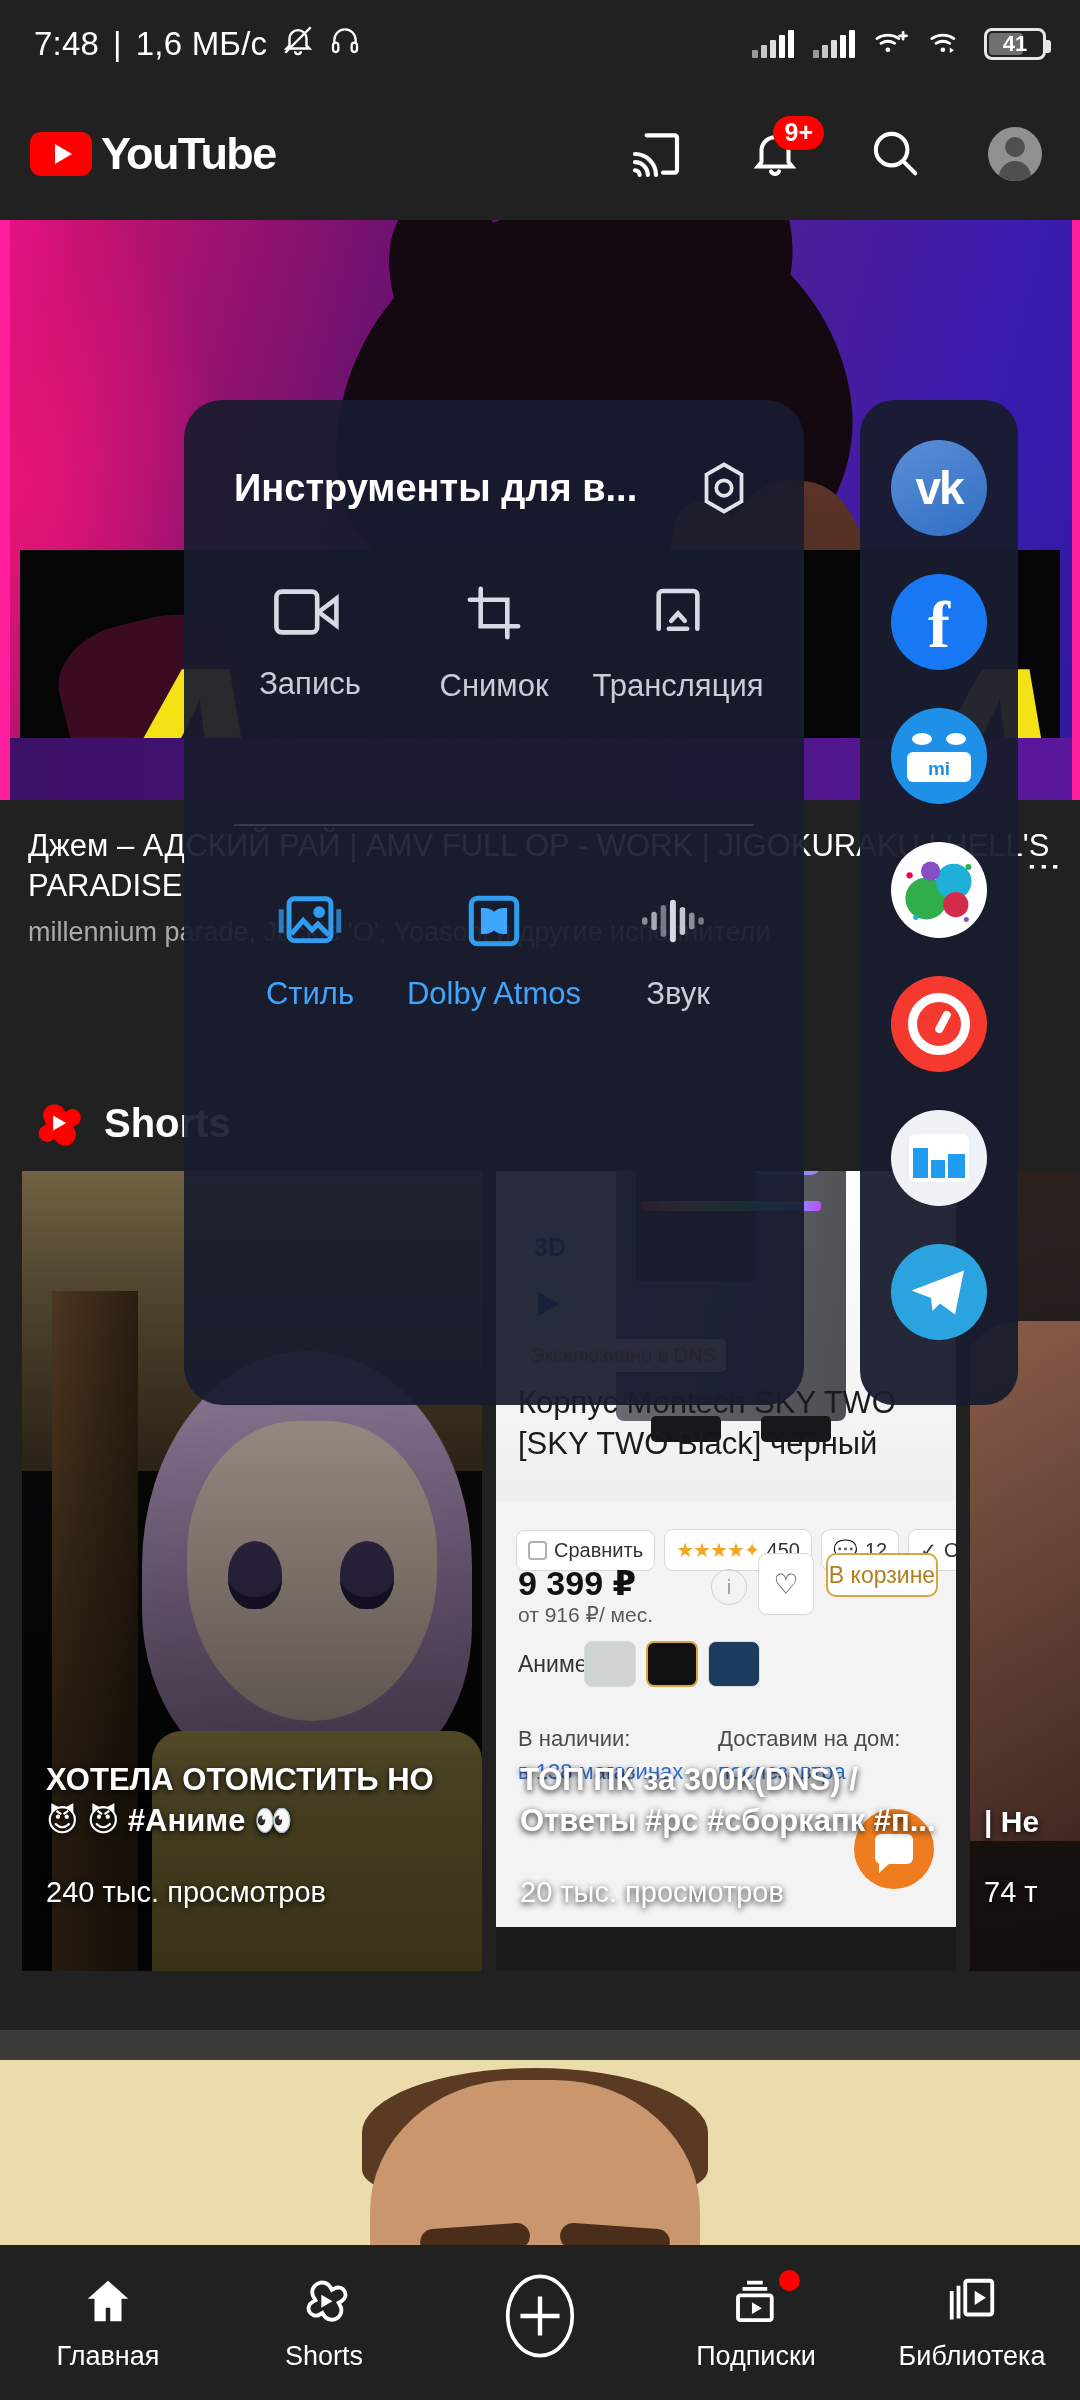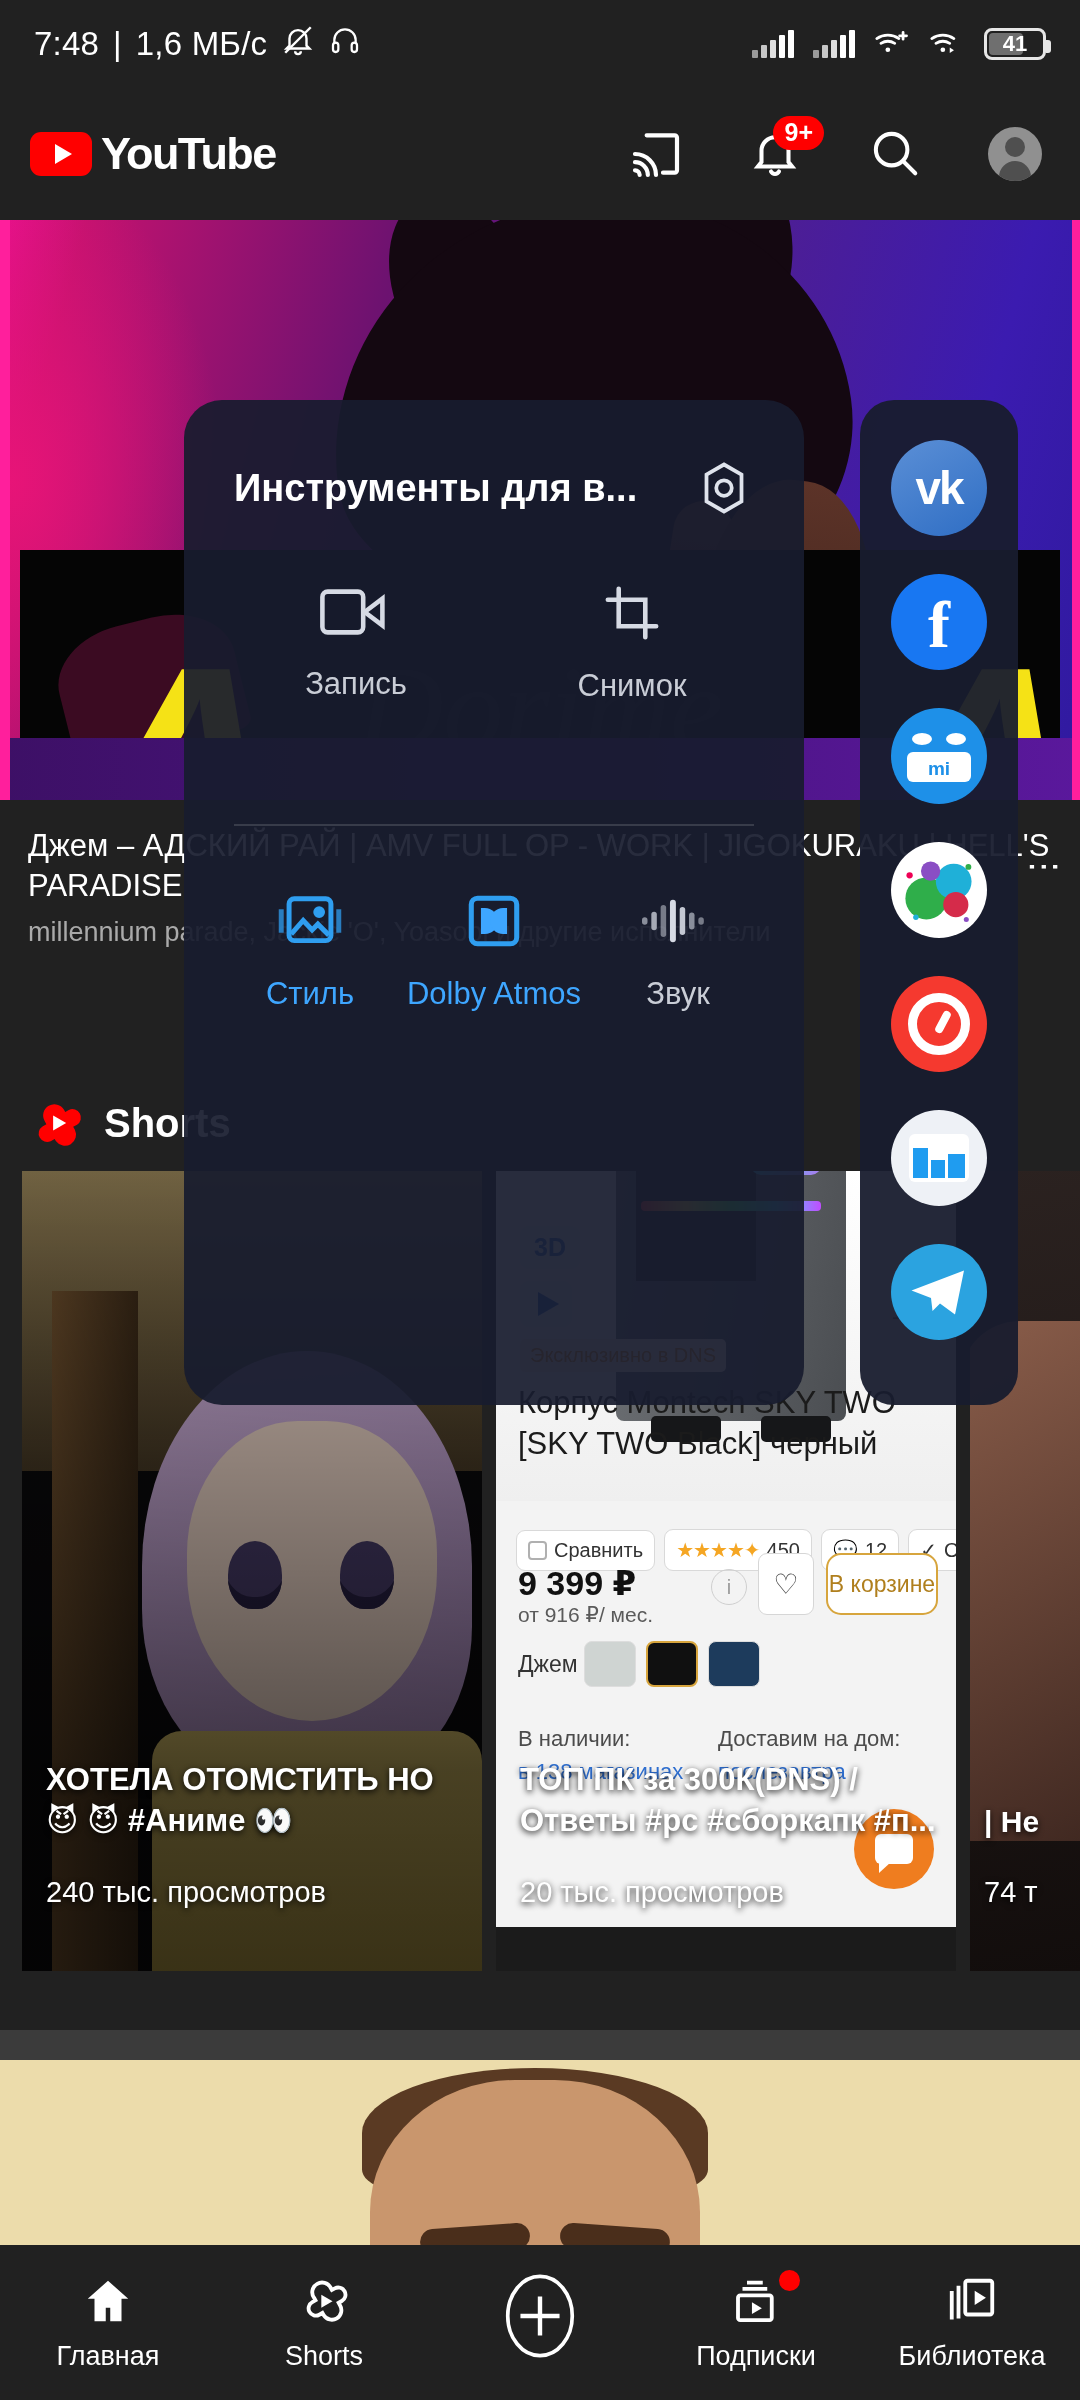--- a/index.html
+++ b/index.html
@@ -141,22 +141,22 @@
   .dns .chip { border:1px solid #d9d9d9; border-radius:9px; background:#fff; padding:8px 11px;
     font-size:20px; color:#333; display:flex; align-items:center; gap:7px; white-space:nowrap;margin-top:28px; }
   .dns .cbox { width:19px; height:19px; border:2px solid #b0b0b0; border-radius:4px; }
   .dns .stars { color:#f5a623; font-size:20px; letter-spacing:-1px; }
   .dns .price { position:absolute; left:22px; top:392px; color:#111; font-size:34px; font-weight:bold; }
   .dns .permo { position:absolute; left:22px; top:432px; color:#5a5a5a; font-size:21px; }
   .dns .icircle { position:absolute; left:215px; top:398px; width:36px; height:36px; border-radius:50%;
     border:1.5px solid #cfcfcf; color:#9a9a9a; font-size:20px; display:flex; align-items:center; justify-content:center; }
   .dns .heart { position:absolute; left:262px; top:382px; width:56px; height:62px; border:1.5px solid #d6d6d6;
     border-radius:9px; background:#fff; display:flex; align-items:center; justify-content:center; color:#4a4a4a; font-size:28px; }
-  .dns .cart { position:absolute; left:330px; top:382px; width:112px; height:62px; border:2px solid #d7a53d;
-    border-radius:15px; background:#fff; display:flex; align-items:center; justify-content:center;
+  .dns .cart { position:absolute; left:330px; top:382px; width:112px; height:44px; border:2px solid #d7a53d;
+    border-radius:10px; background:#fff; display:flex; align-items:center; justify-content:center;
     color:#b07f1d; font-size:23px; }
   .dns .colorlab { position:absolute; left:22px; top:480px; color:#333; font-size:23px; }
   .dns .sw { position:absolute; top:470px; width:52px; height:46px; border-radius:8px; border:1.5px solid #ddd; }
   .dns .sw1 { left:88px; background:#cfd4d2; }
   .dns .sw2 { left:150px; background:#101010; border:2px solid #d7a53d; }
   .dns .sw3 { left:212px; background:#1d3b5c; }
   .dns .avail { position:absolute; left:22px; top:555px; color:#4b4b4b; font-size:22px; }
   .dns .avail2 { position:absolute; left:22px; top:588px; color:#2f6fd0; font-size:22px; }
   .dns .deliv { position:absolute; left:222px; top:555px; color:#4b4b4b; font-size:22px; }
   .dns .deliv2 { position:absolute; left:222px; top:588px; color:#2f6fd0; font-size:22px; }
@@ -428,21 +428,21 @@
             <span class="chip">
               <span>✓</span>
               <span>Отлична</span>
             </span>
           </div>
           <div class="price">9 399 ₽</div>
           <div class="permo">от 916 ₽/ мес.</div>
           <div class="icircle">i</div>
           <div class="heart">♡</div>
           <div class="cart">В корзине</div>
-          <div class="colorlab">Джем</div>
+          <div class="colorlab">Аниме</div>
           <div class="sw sw1"></div>
           <div class="sw sw2"></div>
           <div class="sw sw3"></div>
           <div class="avail">В наличии:</div>
           <div class="avail2">в 138 магазинах</div>
           <div class="deliv">Доставим на дом:</div>
           <div class="deliv2">послезавтра</div>
           <div class="fab">
               <span class="bubble"></span>
             </div>
@@ -494,20 +494,28 @@
         </svg>
         <span class="tl">Запись</span>
       </div>
       <div class="tp-item">
         <svg width="66" height="58" viewBox="0 0 24 24" fill="none" stroke="#d6dae4" stroke-width="1.9" stroke-linecap="round">
           <path d="M6.5 2v15.5H22"></path>
             <path d="M2 6.5h15.5V22"></path>
         </svg>
         <span class="tl">Снимок</span>
       </div>
+      <div class="tp-item">
+        <svg width="66" height="58" viewBox="0 0 24 24" fill="none" stroke="#d6dae4" stroke-width="1.9" stroke-linecap="round">
+          <path d="M4 18.5V4.5a1.6 1.6 0 0 1 1.6-1.6h12.8A1.6 1.6 0 0 1 20 4.5v14"></path>
+          <path d="M8.2 18.5h7.6"></path>
+            <path d="M9.2 15.2L12 12.2l2.8 3"></path>
+        </svg>
+        <span class="tl">Трансляция</span>
+      </div>
     </div>
 
     <div class="tp-div"></div>
 
     <div class="tp-row">
       <div class="tp-item accent">
         <svg width="68" height="58" viewBox="0 0 26 22" fill="none" stroke="#2f9ef0" stroke-width="1.9">
           <rect x="5" y="2.5" width="16" height="16" rx="2"></rect>
             <circle cx="16.5" cy="7.6" r="1.3" fill="#2f9ef0"></circle>
           <path d="M5.8 16l4.6-5.2 3.4 3.6 2.2-2.2 4.2 4.2"></path>

